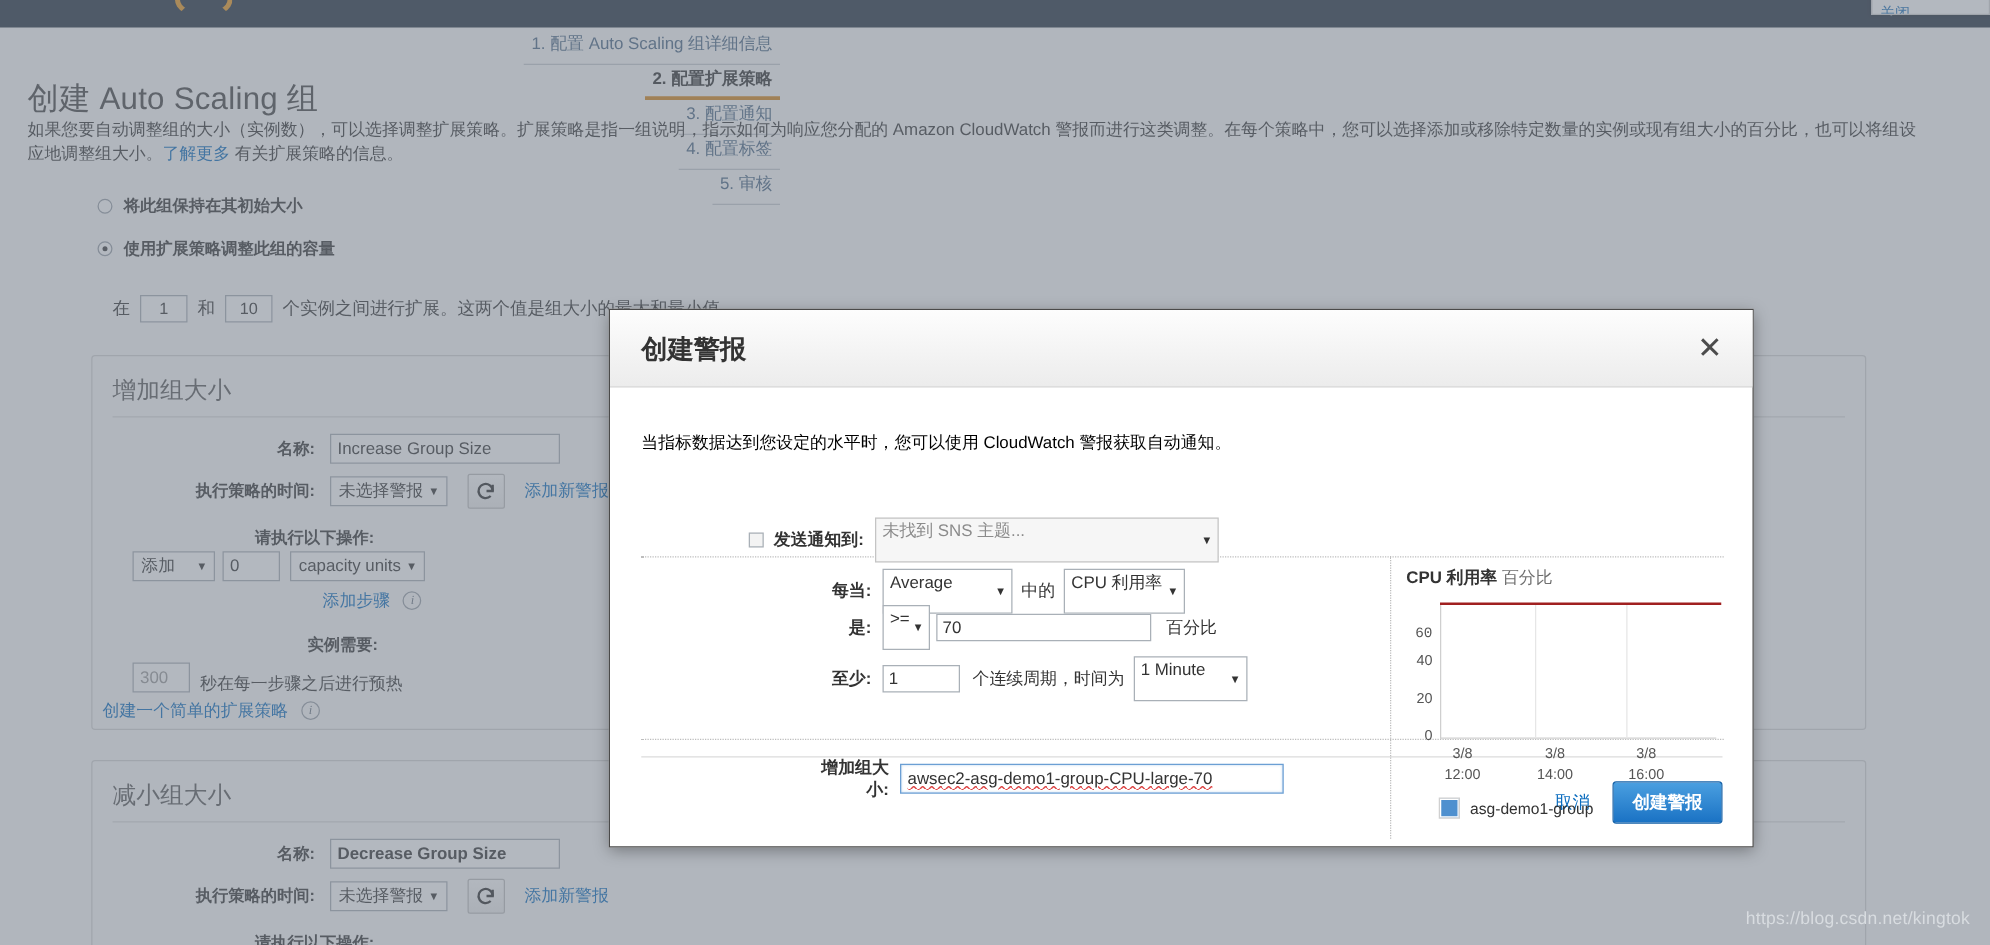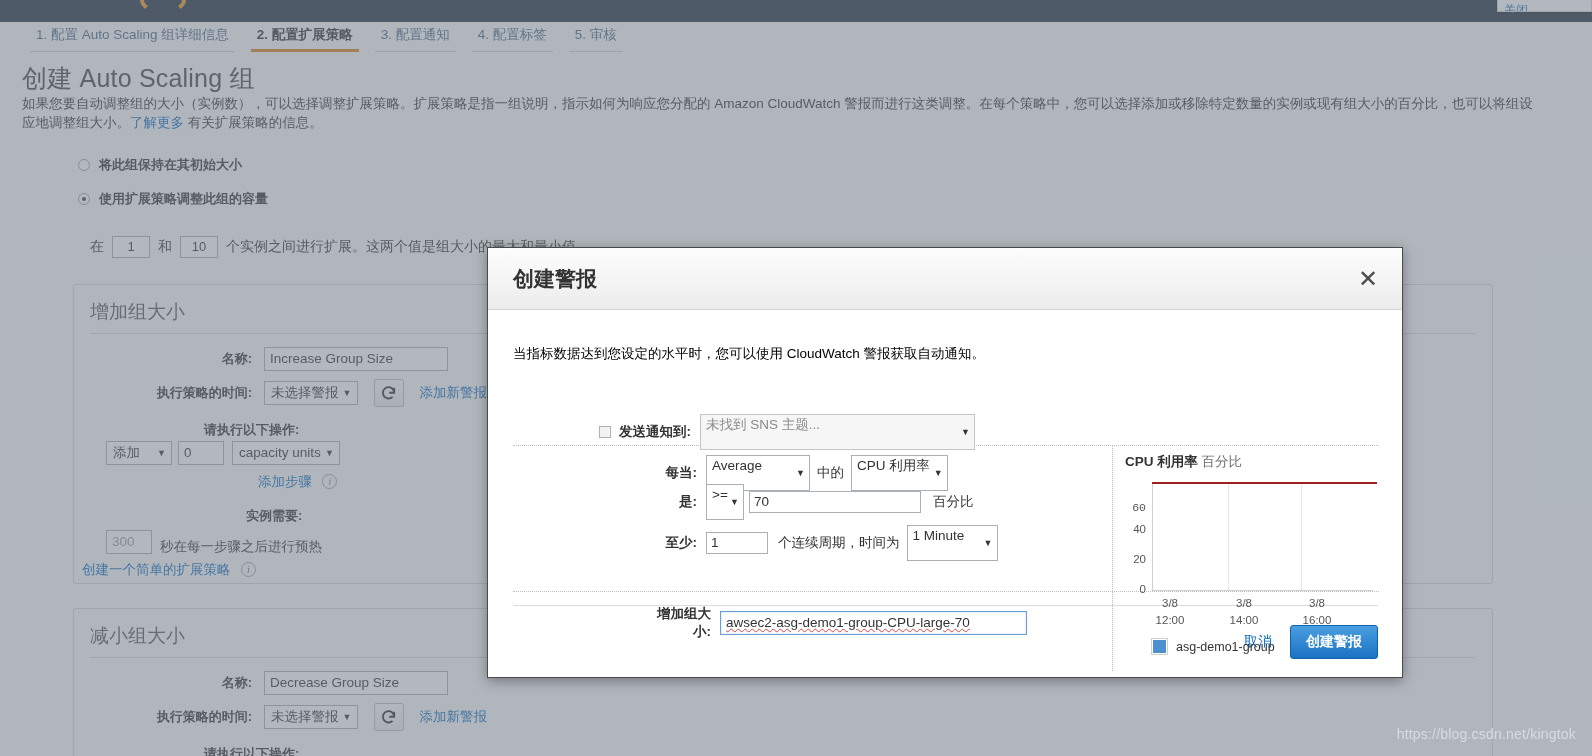--- a/index.html
+++ b/index.html
@@ -49,21 +49,21 @@
     font-size: 12px;
     color: #1a6fb8;
     padding: 19px 6px 0 6px;
     white-space: nowrap;
   }
 
   
   .tabs {
     position: absolute; left: 22px; top: 24px;
     width: 610px; height: 28px;
-    display: flex; align-items: flex-start;
+    display: flex; align-items: flex-end; flex-direction: column;
   }
   .tab {
     position: relative;
     font-size: 13.5px;
     color: #4a6785;
     padding: 2px 14px 8px 14px;
     white-space: nowrap;
     cursor: pointer;
   }
   .tab .tab-underline {
@@ -436,21 +436,21 @@
       <span class="info-i">i</span>
     </div>
   </div>
 
   <div class="panel" id="panel-decrease">
     <div class="panel-title">减小组大小</div>
     <div class="panel-rule"></div>
 
     <div class="frow" style="left:100px; top:62px;">
       <span class="flabel" style="width:78px;">名称:</span>
-      <span class="txtbox" style="width:184px;">Decrease Group Size</span>
+      <span class="txtbox" style="width:184px;font-weight:bold;">Decrease Group Size</span>
     </div>
 
     <div class="frow" style="left:58px; top:94px;">
       <span class="flabel" style="width:120px;">执行策略的时间:</span>
       <span class="selbox">
         <span>未选择警报</span>
         <span class="car">▼</span>
       </span>
       <span class="refresh-btn">
         <svg width="17" height="17" viewBox="0 0 24 24">

